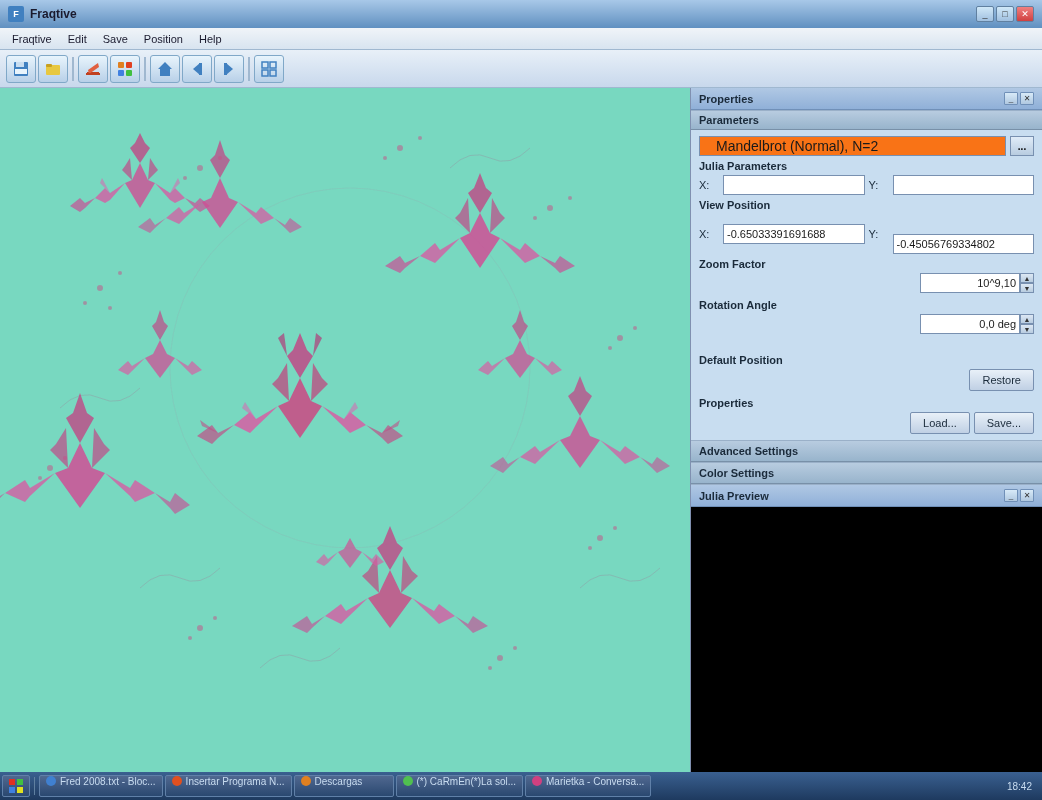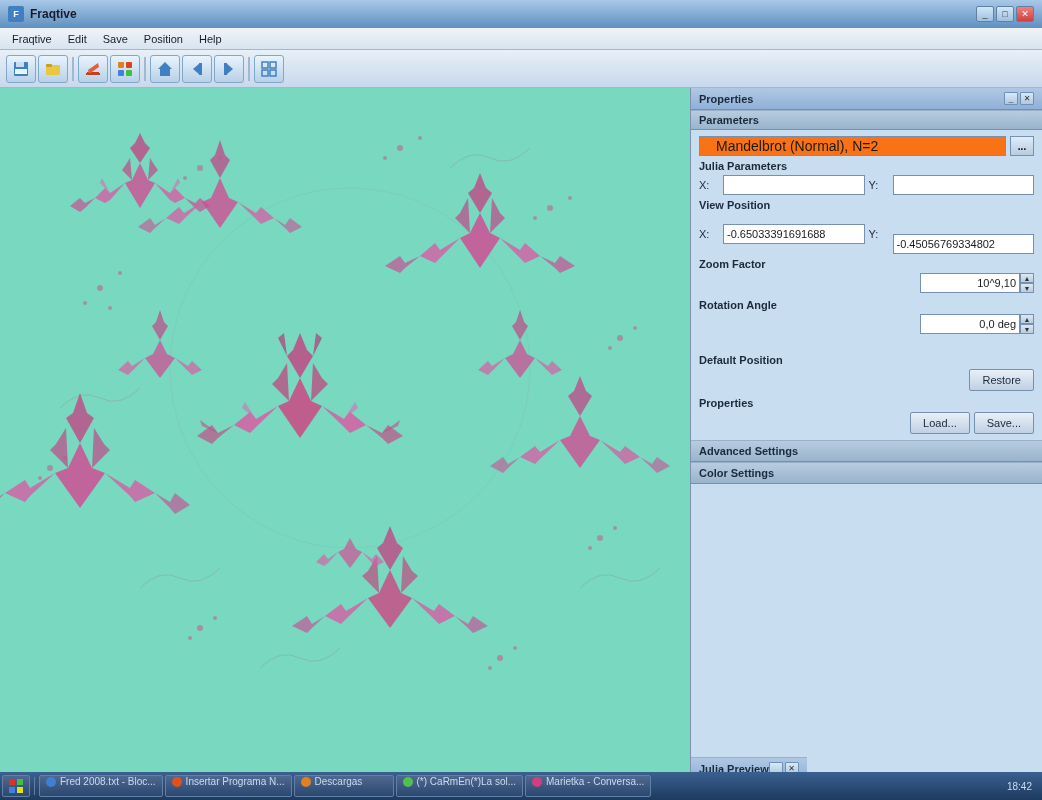--- a/index.html
+++ b/index.html
@@ -255,22 +255,21 @@
       font-size: 11px; font-weight: bold; color: #1a2a3a;
       cursor: pointer;
       border-top: 1px solid #9ab0c8;
       border-bottom: 1px solid #7890a8;
     }
 
     
     #julia-panel {
       flex: 1;
       display: flex;
-      flex-direction: row;
-      align-items: flex-end;
+      flex-direction: column;
     }
     #julia-header {
       background: linear-gradient(to bottom, #b0c8e4, #90b0d8);
       padding: 4px 8px;
       display: flex;
       align-items: center;
       justify-content: space-between;
       border-bottom: 1px solid #7090b8;
       border-top: 1px solid #9ab0c8;
     }
@@ -297,25 +296,25 @@
     .taskbar-start {
       width: 28px; height: 22px;
       background: linear-gradient(to bottom, #506890, #2a4870);
       border: 1px solid #6080a8;
       display: flex; align-items: center; justify-content: center;
       cursor: pointer;
       border-radius: 2px;
     }
     .taskbar-btn {
       height: 22px;
-      padding: 9px 6px;
+      padding: 0 6px;
       background: linear-gradient(to bottom, #506890, #2a4870);
       border: 1px solid #6080a8;
       cursor: pointer;
-      display: flex; align-items: flex-end; gap: 4px;
+      display: flex; align-items: flex-start; gap: 4px;
       border-radius: 2px;
       min-width: 100px;
       max-width: 140px;
     }
     .taskbar-btn span {
       font-size: 10px; color: #c8dcf0;
       overflow: hidden; white-space: nowrap;
       text-overflow: ellipsis;
     }
     .taskbar-dot {

